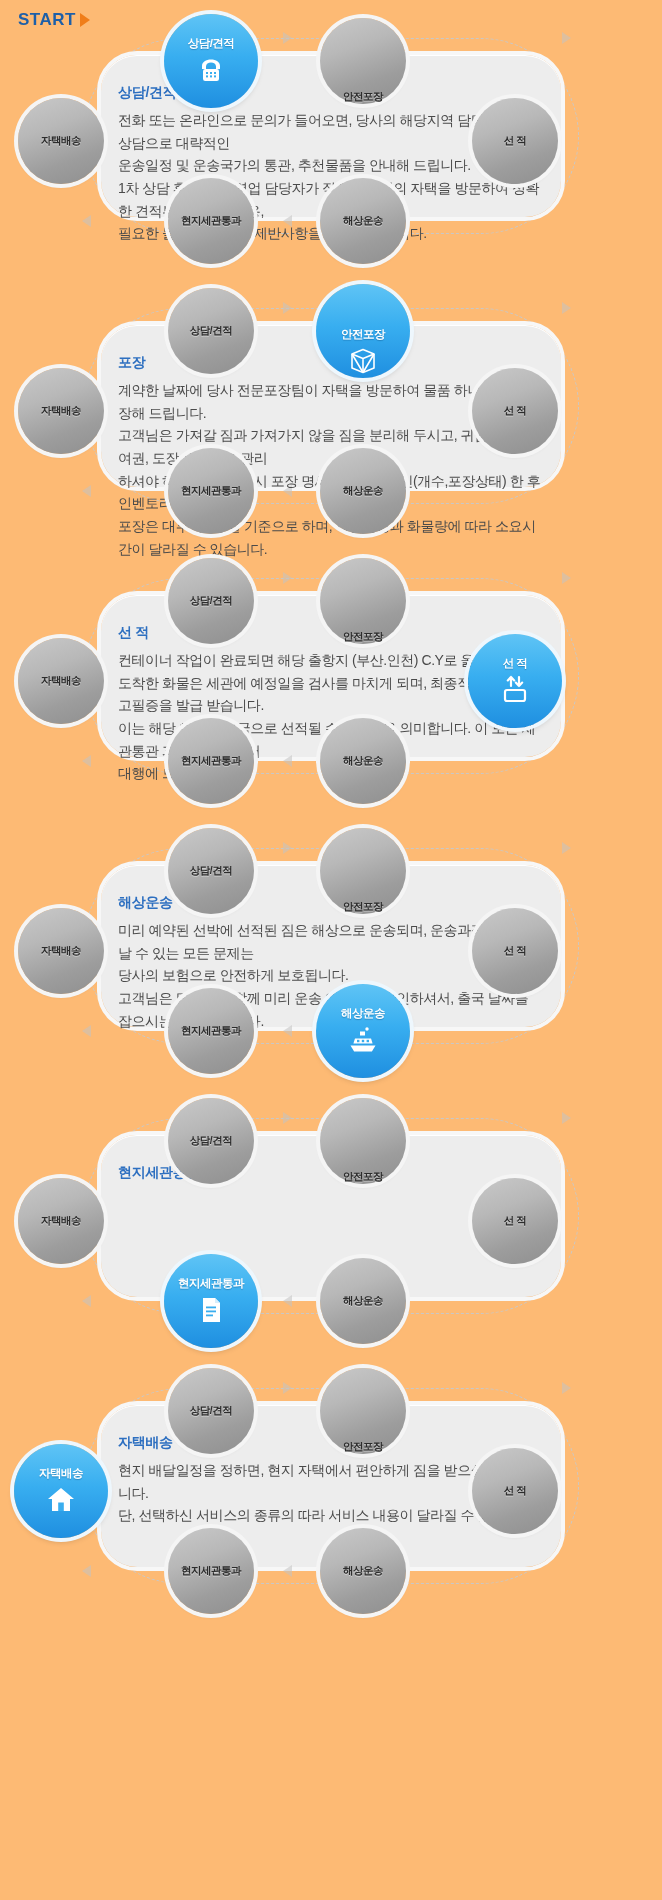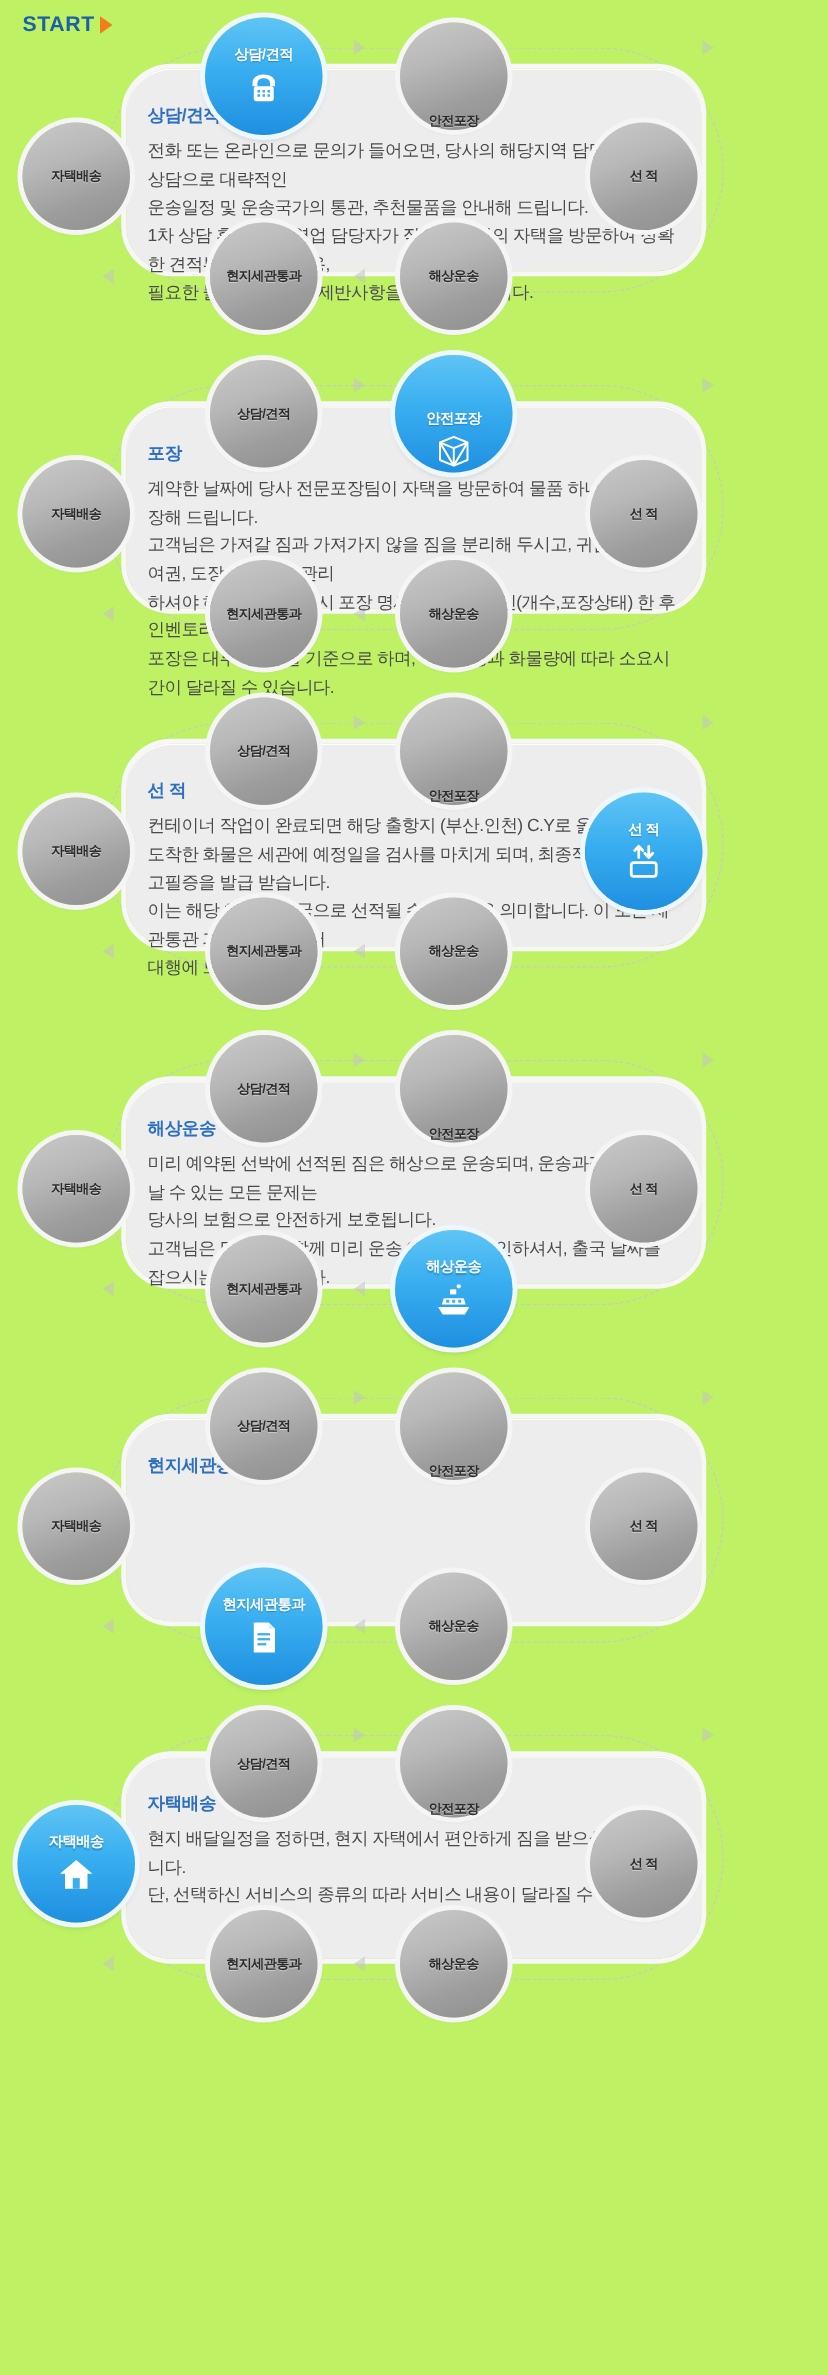--- a/index.html
+++ b/index.html
@@ -5,21 +5,21 @@
   * { box-sizing: border-box; }
   html, body {
     margin: 0; padding: 0;
     background: #ffffff;
     font-family: "Liberation Sans", "DejaVu Sans", sans-serif;
   }
   #page {
     position: relative;
     width: 662px;
     height: 1900px;
-    background: #bef264;
+    background: #fdba74;
     overflow: hidden;
   }
 
   
   .start-badge {
     position: absolute;
     left: 18px; top: 10px;
     display: flex; align-items: center; gap: 4px;
   }
   .start-badge .start-text {

